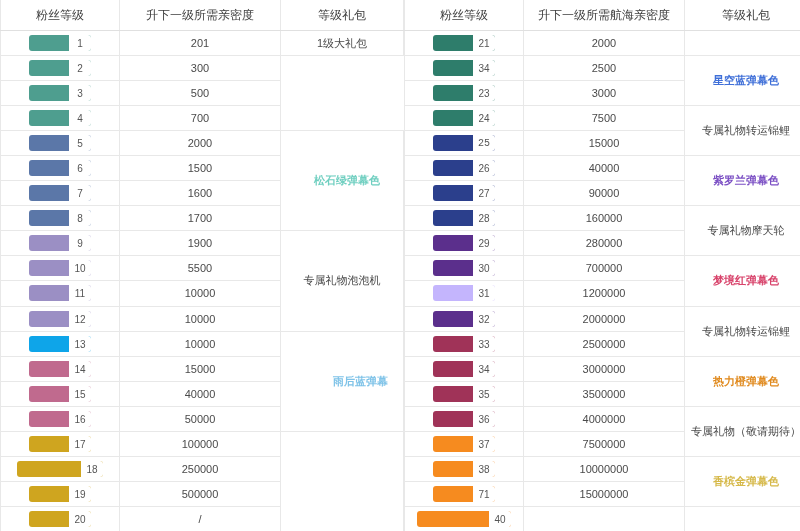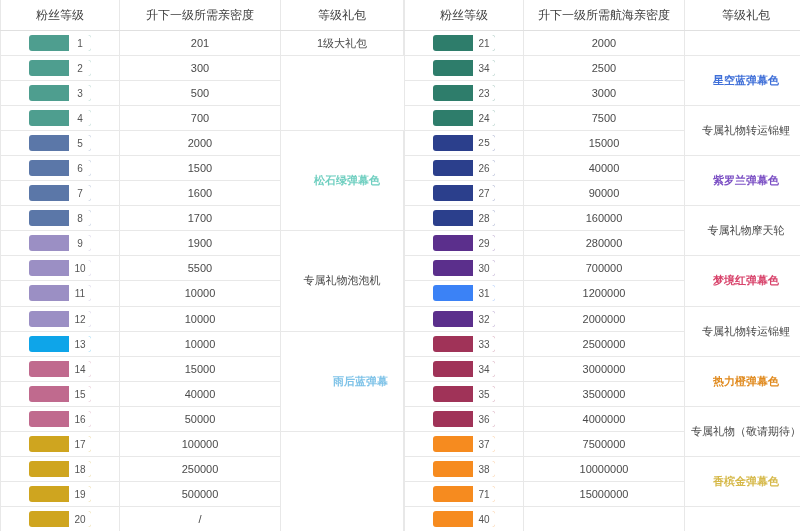--- a/index.html
+++ b/index.html
@@ -159,21 +159,21 @@
         <tr>
           <td class="badge-cell col-badge"><span class="badge" style="background: rgb(192, 106, 142);"><span class="num">16</span></span></td>
           <td class="num-cell col-num">50000</td>
         </tr>
         <tr>
           <td class="badge-cell col-badge"><span class="badge" style="background: rgb(207, 165, 31);"><span class="num">17</span></span></td>
           <td class="num-cell col-num">100000</td>
           <td class="gift-cell col-gift" rowspan="4"></td>
         </tr>
         <tr>
-          <td class="badge-cell col-badge"><span class="badge" style="background: rgb(207, 165, 31);"><span class="num">18</span></span></td>
+          <td class="badge-cell col-badge"><span class="badge" style="background: rgb(207, 165, 31); padding-left: 24px;"><span class="num">18</span></span></td>
           <td class="num-cell col-num">250000</td>
         </tr>
         <tr>
           <td class="badge-cell col-badge"><span class="badge" style="background: rgb(207, 165, 31);"><span class="num">19</span></span></td>
           <td class="num-cell col-num">500000</td>
         </tr>
         <tr>
           <td class="badge-cell col-badge"><span class="badge" style="background: rgb(207, 165, 31);"><span class="num">20</span></span></td>
           <td class="num-cell col-num">/</td>
         </tr>
@@ -228,21 +228,21 @@
         <tr>
           <td class="badge-cell col-badge"><span class="badge" style="background: rgb(91, 47, 140);"><span class="num">29</span></span></td>
           <td class="num-cell col-num">280000</td>
         </tr>
         <tr>
           <td class="badge-cell col-badge"><span class="badge" style="background: rgb(91, 47, 140);"><span class="num">30</span></span></td>
           <td class="num-cell col-num">700000</td>
           <td class="gift-cell col-gift" rowspan="2"><span class="hl" style="color: rgb(216, 67, 107);">梦境红弹幕色</span></td>
         </tr>
         <tr>
-          <td class="badge-cell col-badge"><span class="badge" style="background: #3b82f6;"><span class="num">31</span></span></td>
+          <td class="badge-cell col-badge"><span class="badge" style="background: #c4b5fd;"><span class="num">31</span></span></td>
           <td class="num-cell col-num">1200000</td>
         </tr>
         <tr>
           <td class="badge-cell col-badge"><span class="badge" style="background: rgb(91, 47, 140);"><span class="num">32</span></span></td>
           <td class="num-cell col-num">2000000</td>
           <td class="gift-cell col-gift" rowspan="2"><span>专属礼物转运锦鲤</span></td>
         </tr>
         <tr>
           <td class="badge-cell col-badge"><span class="badge" style="background: rgb(160, 51, 88);"><span class="num">33</span></span></td>
           <td class="num-cell col-num">2500000</td>
@@ -268,18 +268,18 @@
         <tr>
           <td class="badge-cell col-badge"><span class="badge" style="background: rgb(246, 139, 31);"><span class="num">38</span></span></td>
           <td class="num-cell col-num">10000000</td>
           <td class="gift-cell col-gift" rowspan="2"><span class="hl" style="color: rgb(214, 185, 74);">香槟金弹幕色</span></td>
         </tr>
         <tr>
           <td class="badge-cell col-badge"><span class="badge" style="background: rgb(246, 139, 31);"><span class="num">71</span></span></td>
           <td class="num-cell col-num">15000000</td>
         </tr>
         <tr>
-          <td class="badge-cell col-badge"><span class="badge" style="background: rgb(246, 139, 31);"><span class="num">40</span></span></td>
+          <td class="badge-cell col-badge"><span class="badge" style="background: rgb(246, 139, 31); padding-left: 32px;"><span class="num">40</span></span></td>
           <td class="num-cell col-num"></td>
         </tr>
       </tbody>
   </table>
 </div>
 
 </body></html>

